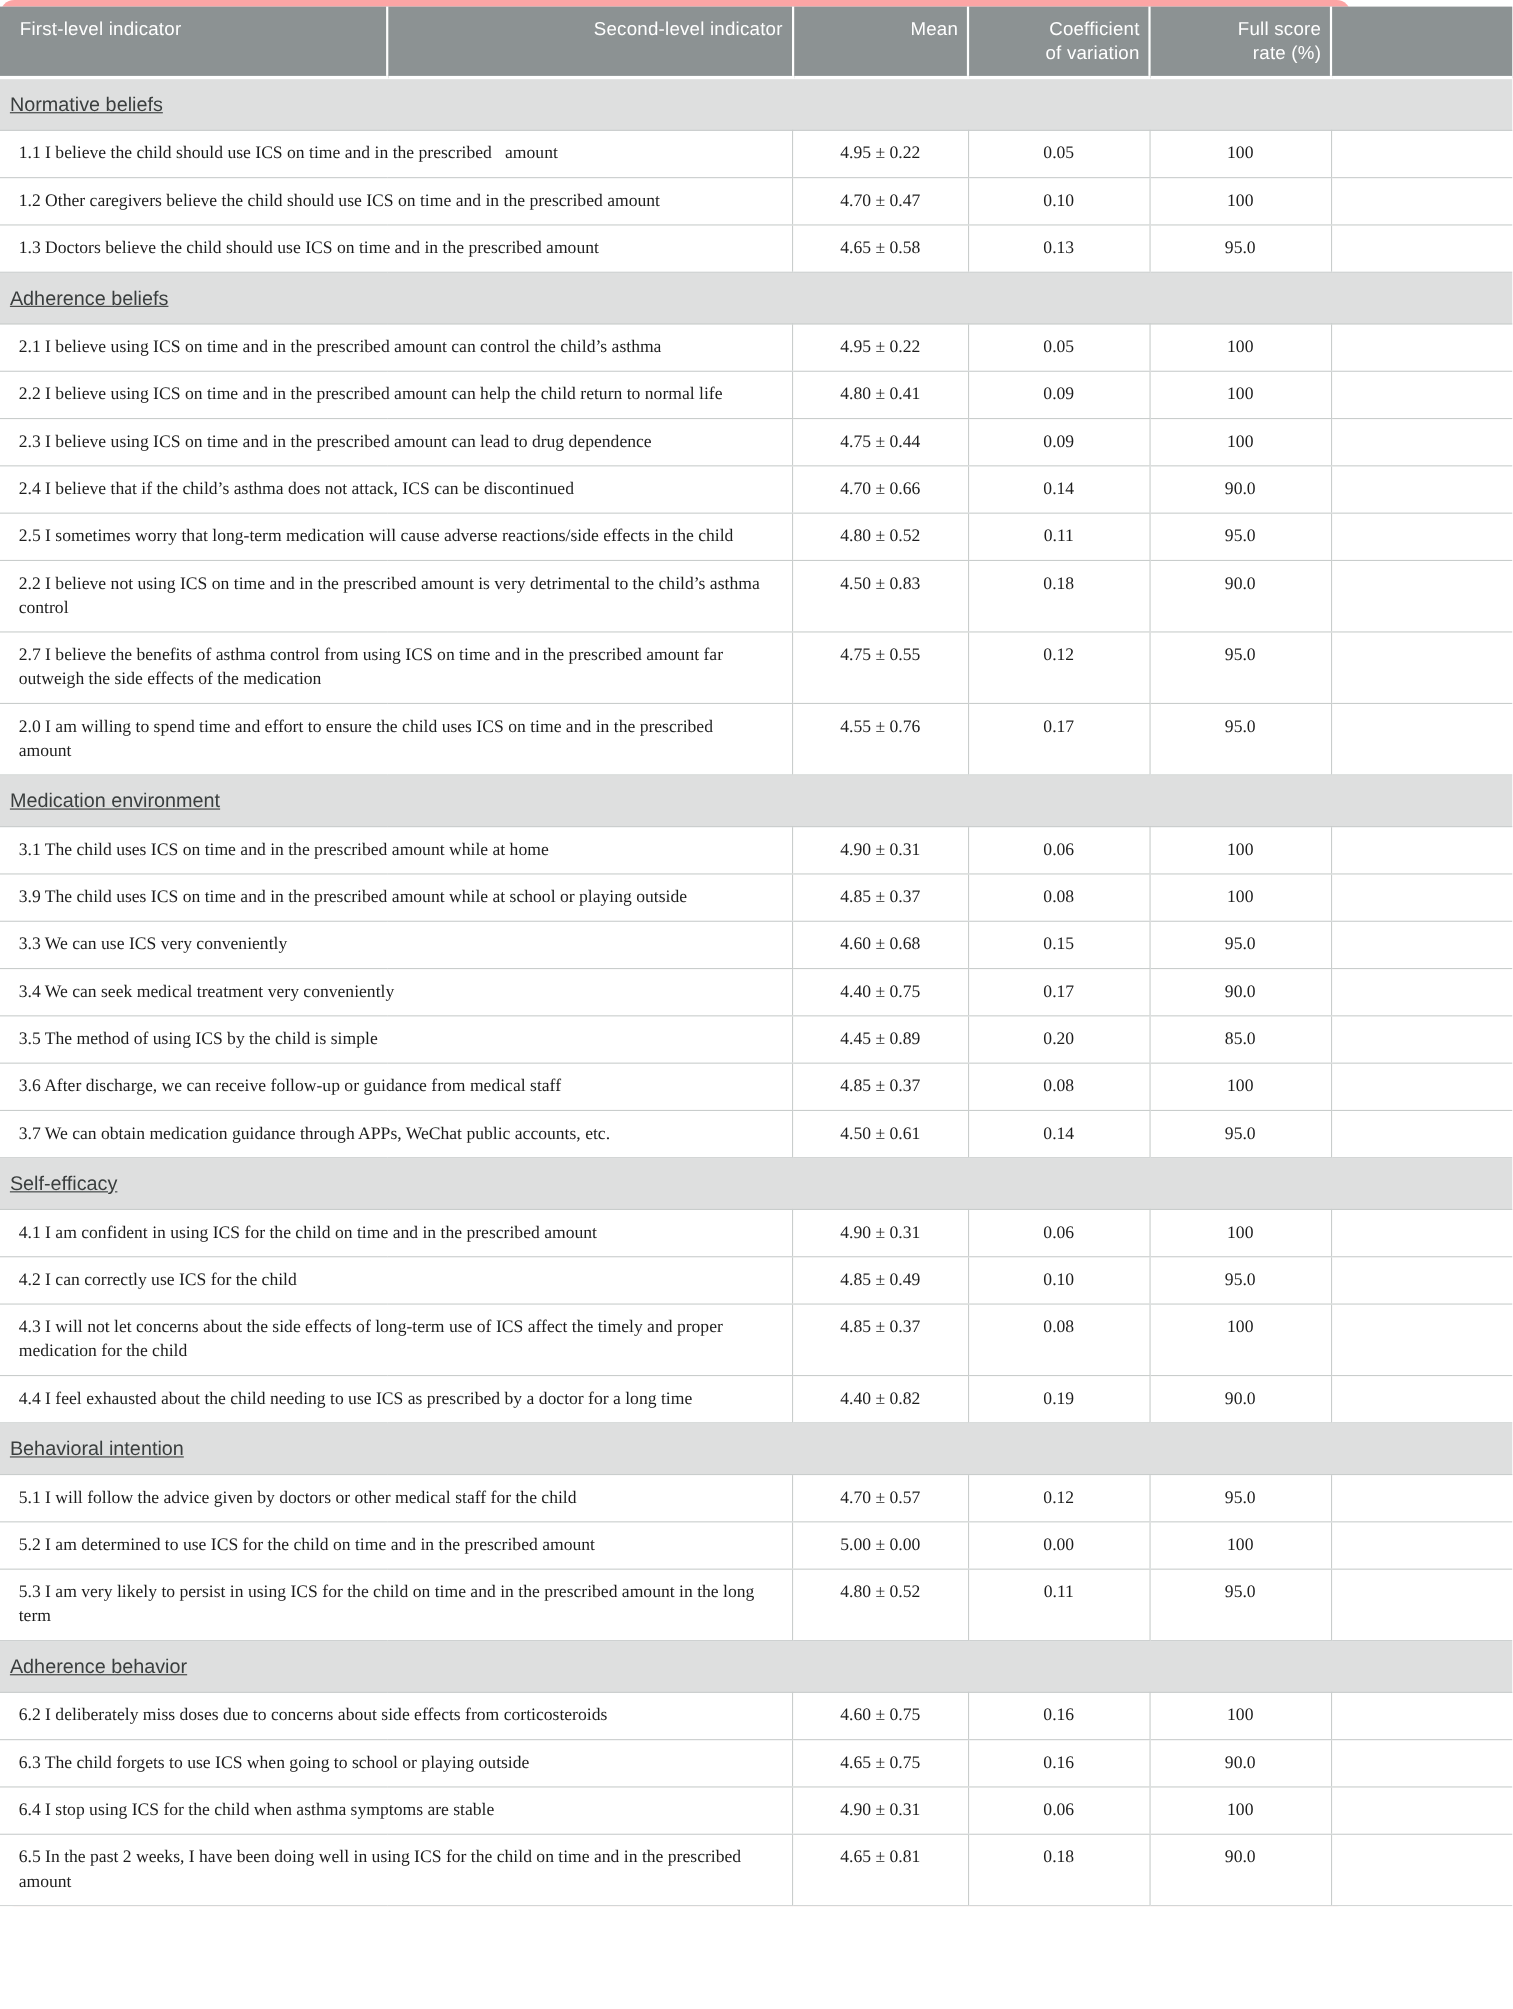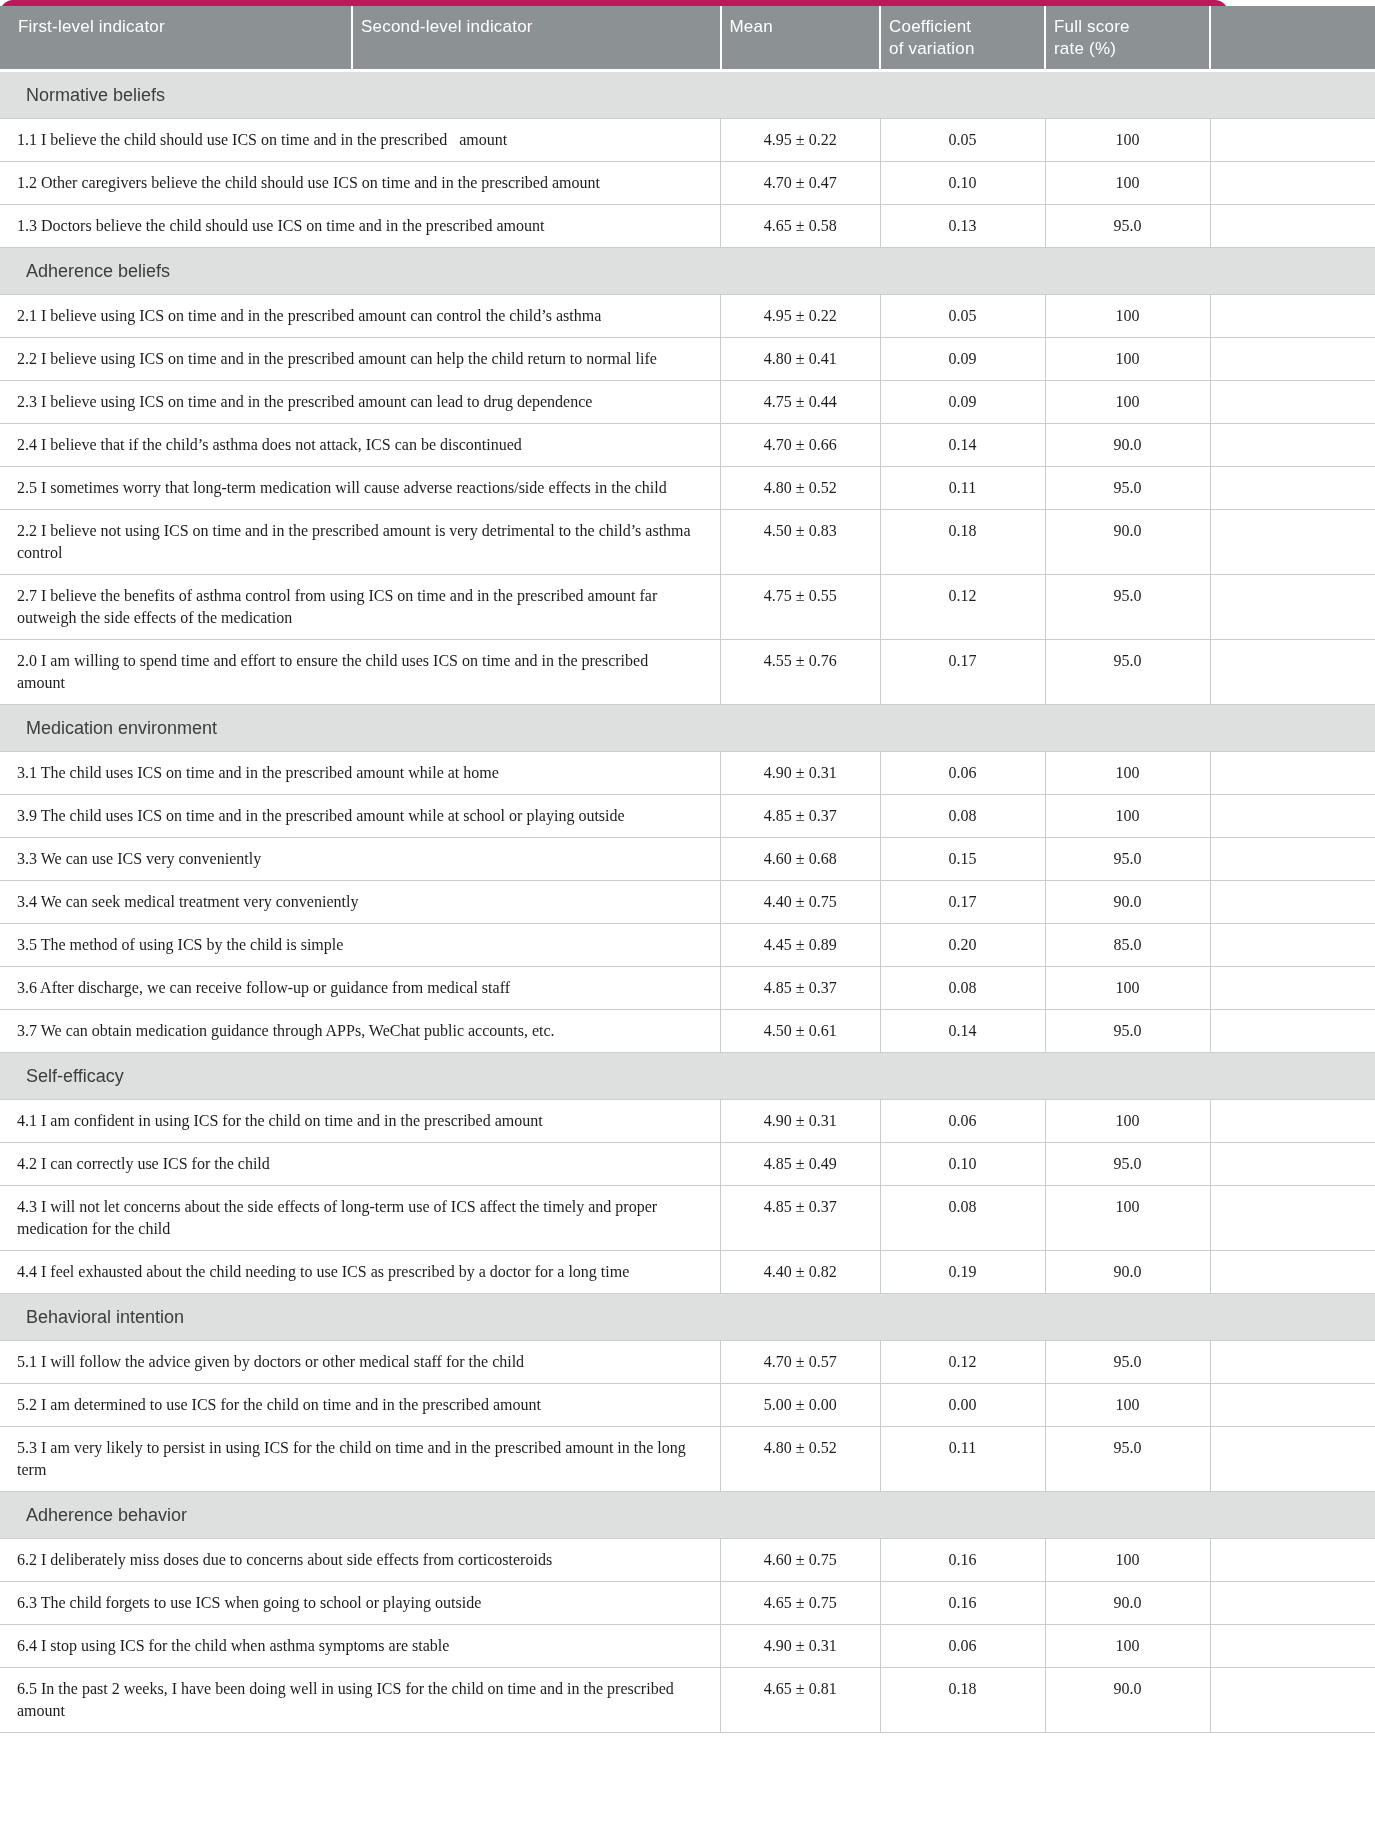--- a/index.html
+++ b/index.html
@@ -13,59 +13,60 @@
   }
   * { box-sizing: border-box; }
   html, body {
     margin: 0;
     padding: 0;
     background: #ffffff;
   }
   .page {
     width: 1228px;
     padding-top: 6px;
-    background: #be185d;
+    background: #fca5a5;
     border-radius: 13px;
   }
   table.indicator-table {
     width: 1375px;
     border-collapse: collapse;
     table-layout: fixed;
     background: var(--row-bg);
   }
   thead th {
     background: var(--header-bg);
     color: var(--header-text);
     font-family: "Liberation Sans", sans-serif;
     font-weight: normal;
     font-size: 17px;
     line-height: 22px;
     letter-spacing: 0.2px;
-    text-align: left;
+    text-align: right;
     vertical-align: top;
     padding: 10px 8px 9px 8px;
     white-space: pre-line;
     border-bottom: 3px solid #ffffff;
   }
   thead th.th-first {
     text-align: left;
     padding-left: 18px;
   }
   thead th.th-sep {
     border-left: 2px solid #ffffff;
   }
   td.section-cell {
     background: var(--section-bg);
     color: var(--section-text);
     font-family: "Liberation Sans", sans-serif;
     font-size: 18px;
     line-height: 24px;
-    padding: 11px 10px 11px 26px;
+    padding: 11px 10px 11px 9px;
     border-top: 1px solid var(--border);
     border-bottom: 1px solid var(--border);
+    text-decoration: underline;
   }
   td.td-item {
     font-family: "Liberation Serif", serif;
     font-size: 16px;
     line-height: 22px;
     color: var(--body-text);
     text-align: left;
     vertical-align: top;
     padding: 10px 20px 10px 17px;
     border-bottom: 1px solid var(--border);

